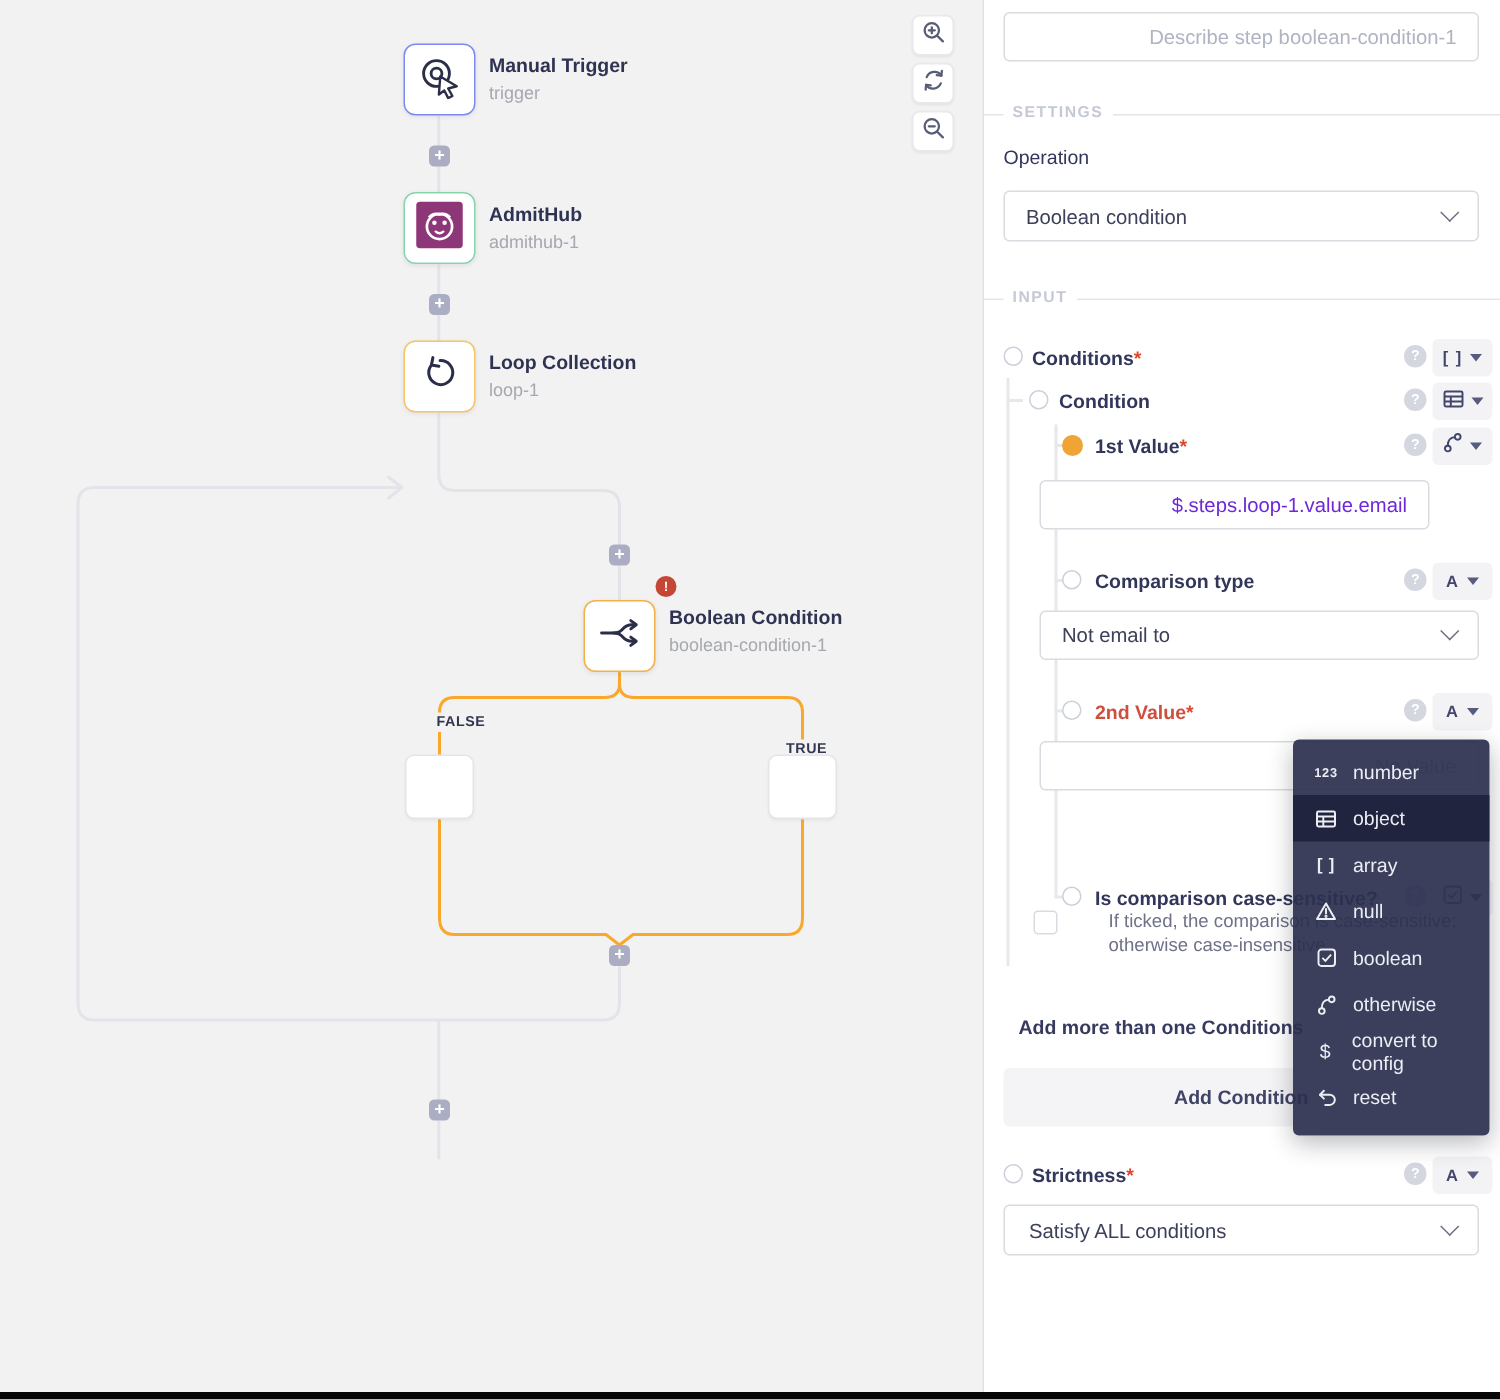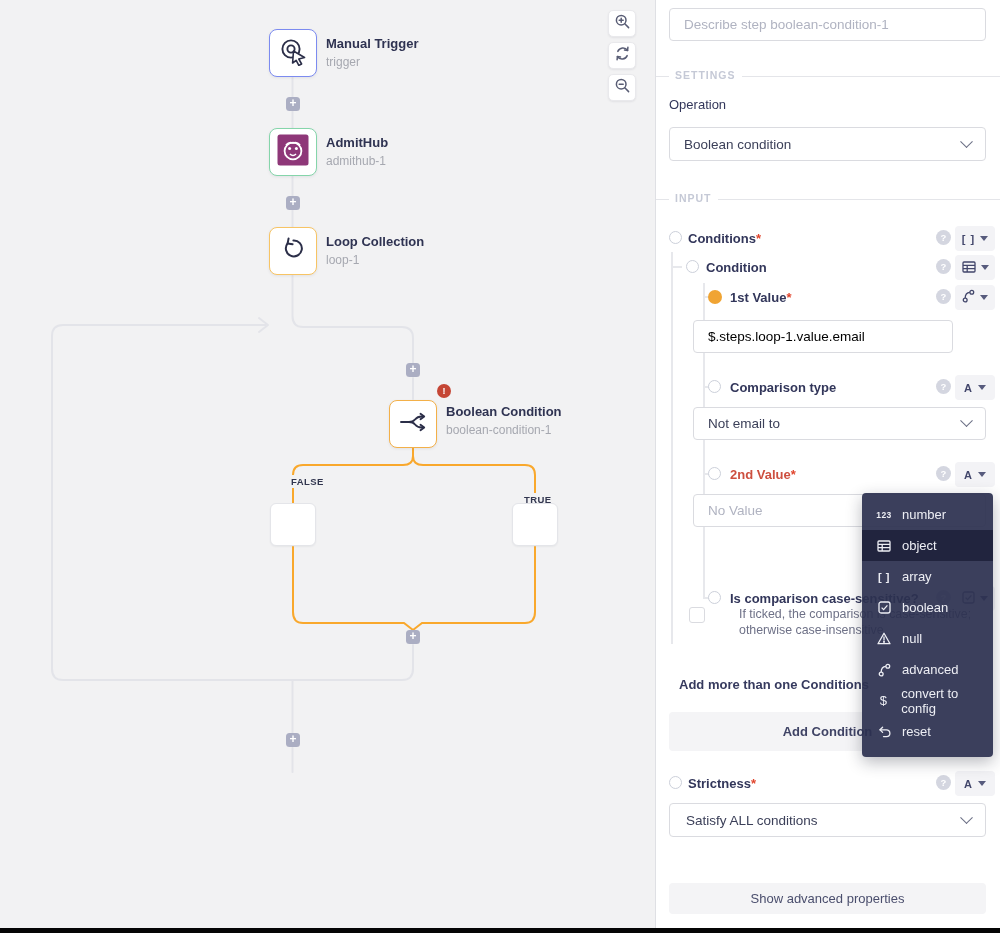--- a/index.html
+++ b/index.html
@@ -40,21 +40,21 @@
   .zbtn { width:28px; height:27px; background:#fff; border:1px solid #e9e9ec; border-radius:5px;
           margin-bottom:5px; display:flex; align-items:center; justify-content:center;
           box-shadow:0 1px 2px rgba(40,44,70,.08); cursor:pointer; }
 
   
   .panel { position:absolute; left:655px; top:0; width:345px; height:928px; background:#fff;
            border-left:1px solid #dfe0e4; }
 
   .tbox { position:absolute; border:1px solid #dadbe0; border-radius:4px; background:#fff;
           font-size:13.5px; color:#3c4059; display:flex; align-items:center; padding:0 14px; }
-  .tbox input { border:none; outline:none; width:100%; font:inherit; color:#000000; background:transparent; }
+  .tbox input { border:none; outline:none; width:100%; font:inherit; color:#6d28d9; background:transparent;text-align:right; }
   .tbox input::placeholder { color:#b0b3c1; }
   .selbox { justify-content:space-between; cursor:pointer; }
   .chev { width:9px; height:9px; border-right:1.8px solid #6b6f85; border-bottom:1.8px solid #6b6f85;
           transform:rotate(45deg) translate(-2px,-2px); }
 
   .sect { position:absolute; left:0; width:345px; height:14px; }
   .sect::before { content:""; position:absolute; left:0; right:0; top:7px; height:1px; background:#e4e5e9; }
   .sect span { position:absolute; left:13px; top:0; background:#fff; padding:0 6px;
                font-size:10.5px; font-weight:700; color:#c5c9d6; letter-spacing:1px; }
 
@@ -369,21 +369,20 @@
       <span class="chip">
         <span class="glyph">A</span>
         <span class="tri"></span>
       </span>
     </div>
     <div class="tbox selbox" style="left:13px; top:803px; width:317px; height:34px;padding-left:16px;">
       <span>Satisfy ALL conditions</span>
       <span class="chev"></span>
     </div>
 
-    <button class="graybtn" style="left:13px; top:883px; width:317px; height:31px; font-weight:400; color:#4a4e6d;">Show advanced properties</button>
   </div>
 
   <div class="menu">
     <div class="mitem">
       <span class="micon">123</span>
       <span>number</span>
     </div>
     <div class="mitem active">
       <span class="micon">
         <svg width="14" height="12" viewBox="0 0 14 12" fill="none" stroke="#edeef4" stroke-width="1.3">
@@ -392,46 +391,46 @@
         </svg>
       </span>
       <span>object</span>
     </div>
     <div class="mitem">
       <span class="micon brkt">[ ]</span>
       <span>array</span>
     </div>
     <div class="mitem">
       <span class="micon">
-        <svg width="13" height="13" viewBox="0 0 13 13" fill="none" stroke="#edeef4" stroke-width="1.3">
-          <rect x="1" y="1" width="11" height="11" rx="2"></rect>
-            <path d="M3.6 6.6 L5.6 8.6 L9.4 4.4"></path>
-        </svg>
-      </span>
-      <span>boolean</span>
-    </div>
-    <div class="mitem">
-      <span class="micon">
         <svg width="14" height="13" viewBox="0 0 14 13" fill="none" stroke="#edeef4" stroke-width="1.3" stroke-linejoin="round">
           <path d="M7 1.3 L13 11.7 H1 Z"></path>
             <path d="M7 5 V8" stroke-linecap="round"></path>
             <circle cx="7" cy="9.9" r=".4"></circle>
         </svg>
       </span>
       <span>null</span>
+    </div>
+    <div class="mitem">
+      <span class="micon">
+        <svg width="13" height="13" viewBox="0 0 13 13" fill="none" stroke="#edeef4" stroke-width="1.3">
+          <rect x="1" y="1" width="11" height="11" rx="2"></rect>
+            <path d="M3.6 6.6 L5.6 8.6 L9.4 4.4"></path>
+        </svg>
+      </span>
+      <span>boolean</span>
     </div>
     <div class="mitem">
       <span class="micon">
         <svg width="13" height="14" viewBox="0 0 13 14" fill="none" stroke="#edeef4" stroke-width="1.3">
           <circle cx="3.2" cy="11" r="1.9"></circle>
             <circle cx="9.8" cy="3.2" r="1.9"></circle>
           <path d="M3.2 9 Q3.2 3.8 7.8 3.4"></path>
         </svg>
       </span>
-      <span>advanced</span>
+      <span>otherwise</span>
     </div>
     <div class="mitem">
       <span class="micon" style="font-size:13px; font-weight:400;">$</span>
       <span>convert to config</span>
     </div>
     <div class="mitem">
       <span class="micon">
         <svg width="15" height="13" viewBox="0 0 15 13" fill="none" stroke="#edeef4" stroke-width="1.3" stroke-linecap="round" stroke-linejoin="round">
           <path d="M3 4.8 H9.5 A3.4 3.4 0 1 1 9.5 11.6 H6.5"></path>
           <path d="M5.6 2.2 L3 4.8 L5.6 7.4"></path>

